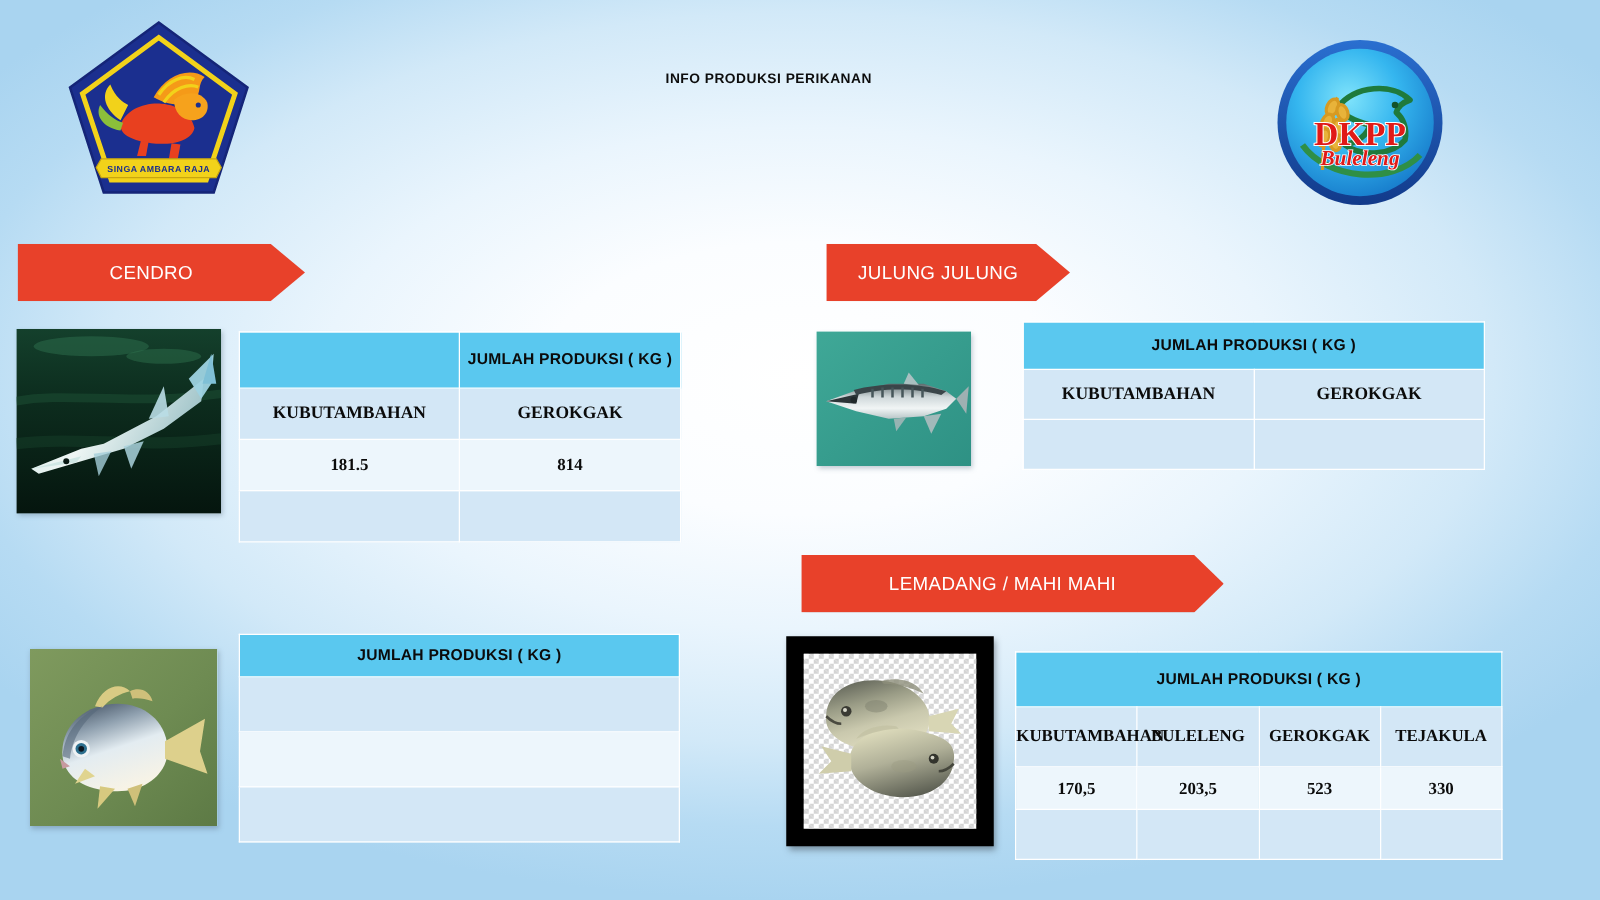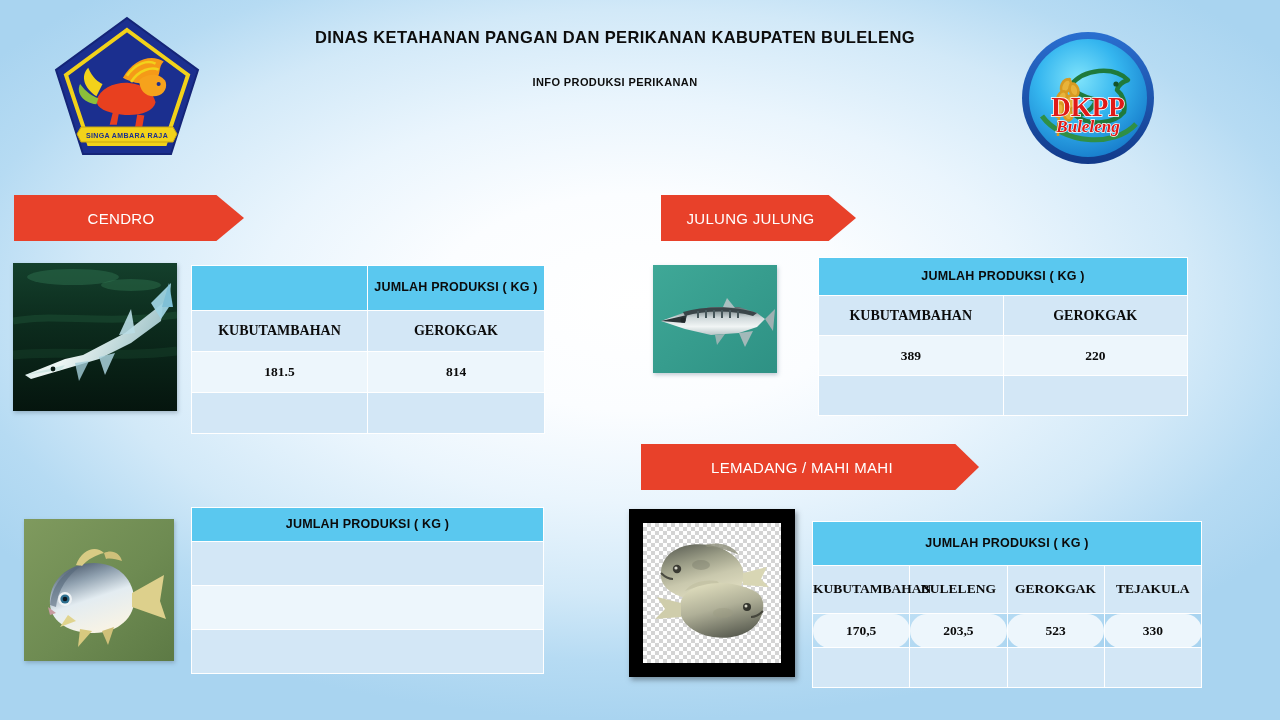--- a/index.html
+++ b/index.html
@@ -104,21 +104,21 @@
   .t-lemadang { left: 812px; top: 521px; width: 390px; }
 
   .t-cendro td   { height: 41px; }
   .t-cendro .r1 td { height: 45px; }
   .t-julung td   { height: 40px; }
   .t-peperek .hdr-cell { height: 34px; }
   .t-peperek .empty-cell, .t-peperek .empty-cell-alt { height: 44px; }
   .t-julung .hdr-cell { height: 38px; }
   .t-lemadang .hdr-cell { height: 44px; }
   .t-lemadang .sub-cell { height: 48px; font-size: 13.5px; }
-  .t-lemadang .val-cell { height: 34px; border-radius: 17px; }
+  .t-lemadang .val-cell { height: 34px; }
   .t-lemadang .empty-cell { height: 40px; }
 </style>
 </head>
 <body>
 
 <div class="slide">
 
   <div class="emblem">
     <svg viewBox="0 0 150 152" width="150" height="152">
       <polygon points="75,4 146,56 119,140 31,140 4,56" fill="#1b2f8f" stroke="#152578" stroke-width="2"></polygon>
@@ -142,21 +142,20 @@
       </g>
 
       <g transform="translate(75,120)">
         <path d="M-46,-7 L46,-7 L50,0 L46,8 L-46,8 L-50,0 Z" fill="#f2d21a" stroke="#c9a60f" stroke-width="1"></path>
         <text x="0" y="3.5" text-anchor="middle" font-family="'Liberation Sans', sans-serif" font-size="7" font-weight="bold" fill="#1b2f8f" letter-spacing="0.4">SINGA AMBARA RAJA</text>
       </g>
     </svg>
   </div>
 
   <div class="hdr-title-wrap">
-    <div class="hdr-line1">DINAS KETAHANAN PANGAN DAN PERIKANAN KABUPATEN BULELENG</div>
     <div class="hdr-line2">INFO  PRODUKSI PERIKANAN</div>
   </div>
 
   <div class="dkpp">
     <svg viewBox="0 0 140 140" width="140" height="140">
       <defs>
         <radialGradient id="globeG" cx="42%" cy="34%" r="72%">
           <stop offset="0%" stop-color="#7fe3fb"></stop>
           <stop offset="48%" stop-color="#35b6ef"></stop>
           <stop offset="100%" stop-color="#1578c9"></stop>
@@ -293,24 +292,20 @@
   <table class="ptable t-julung">
     <tbody>
         <tr>
       <td class="hdr-cell" colspan="2">JUMLAH PRODUKSI  ( KG )</td>
     </tr>
     <tr>
       <td class="sub-cell" style="width:185px;">KUBUTAMBAHAN</td>
       <td class="sub-cell" style="width:185px;">GEROKGAK</td>
     </tr>
     <tr>
-      <td class="val-cell">389</td>
-      <td class="val-cell">220</td>
-    </tr>
-    <tr>
       <td class="empty-cell"></td>
       <td class="empty-cell"></td>
     </tr>
   </tbody>
     </table>
 
 
   <div class="photo ph-peperek">
     <svg viewBox="0 0 150 142" width="150" height="142">
       <defs>

